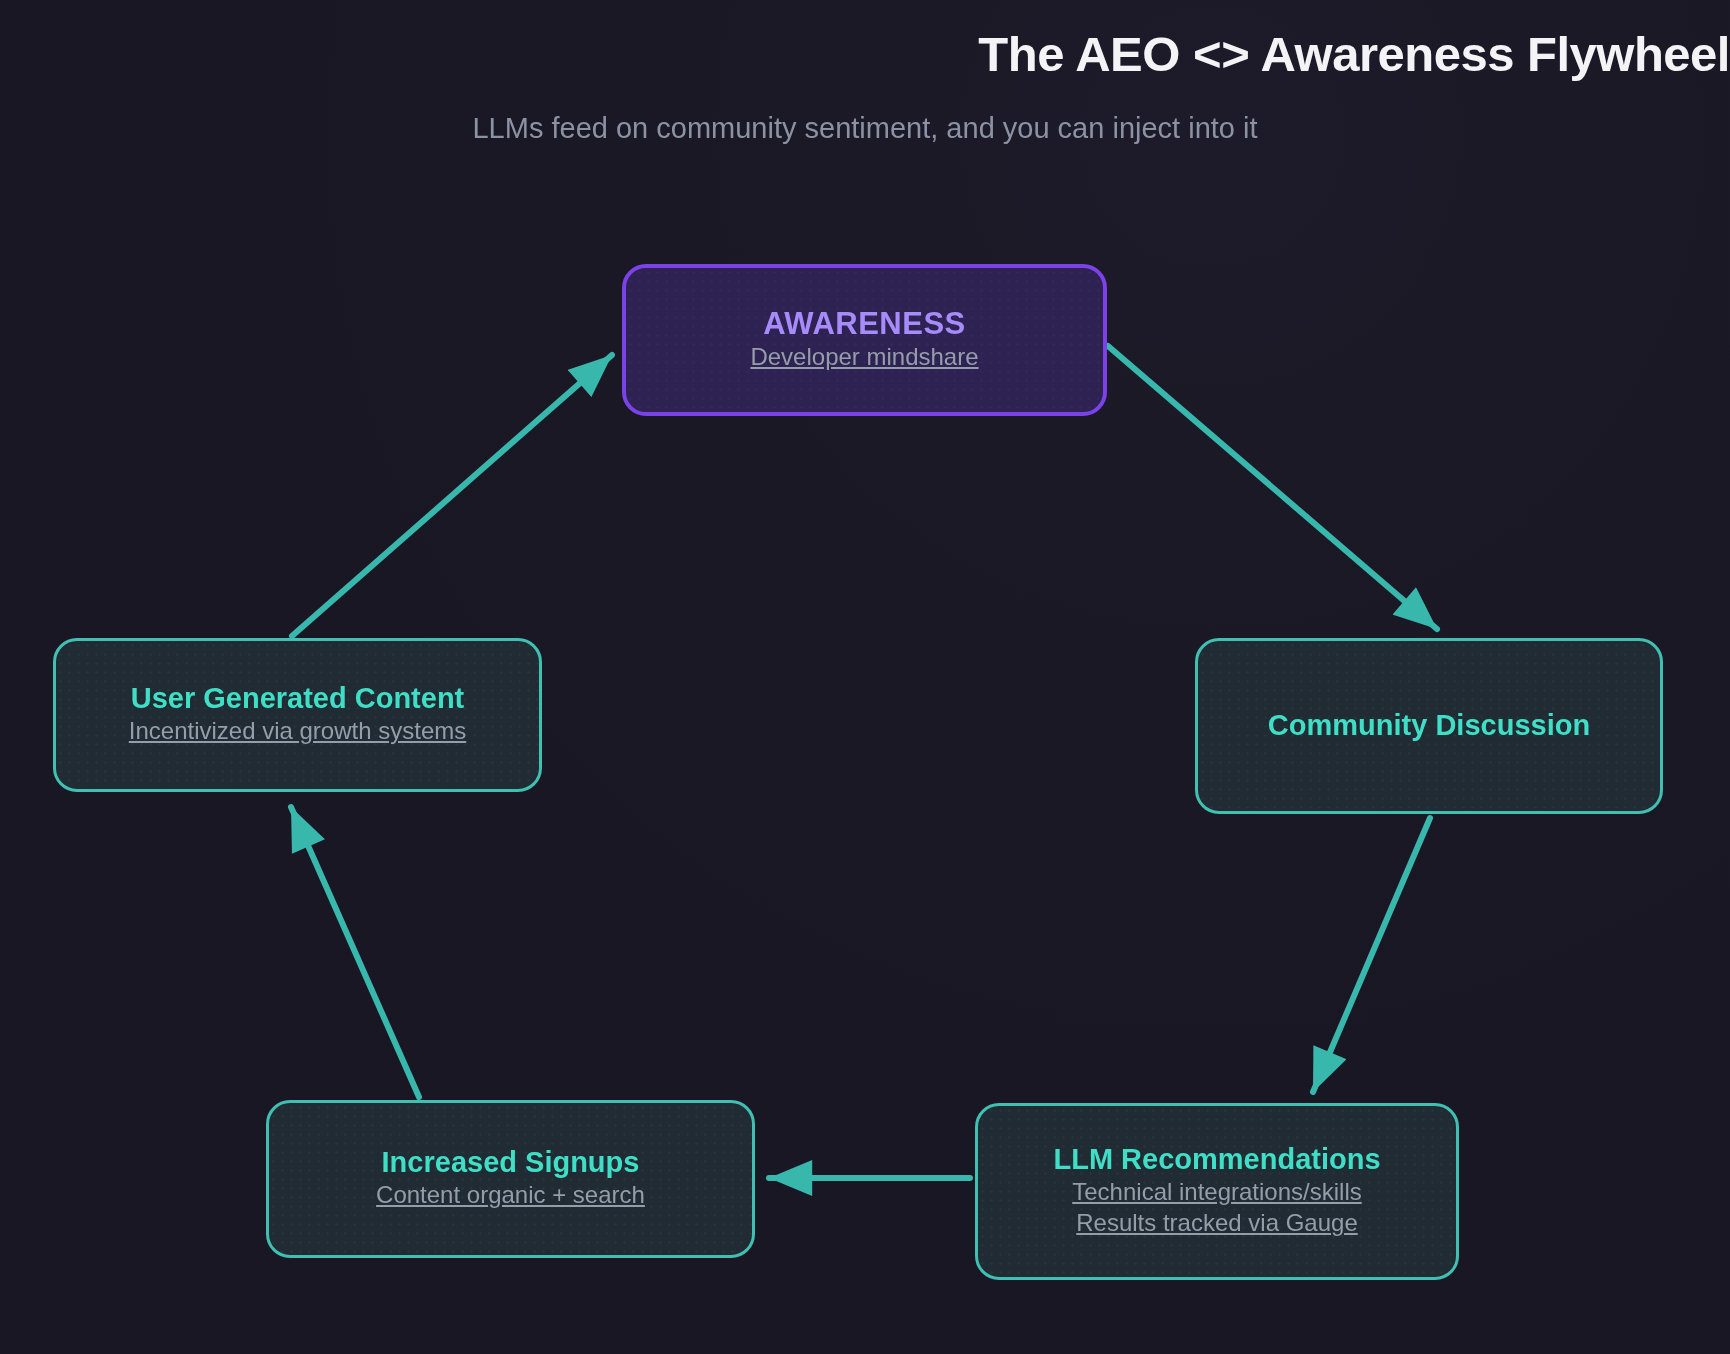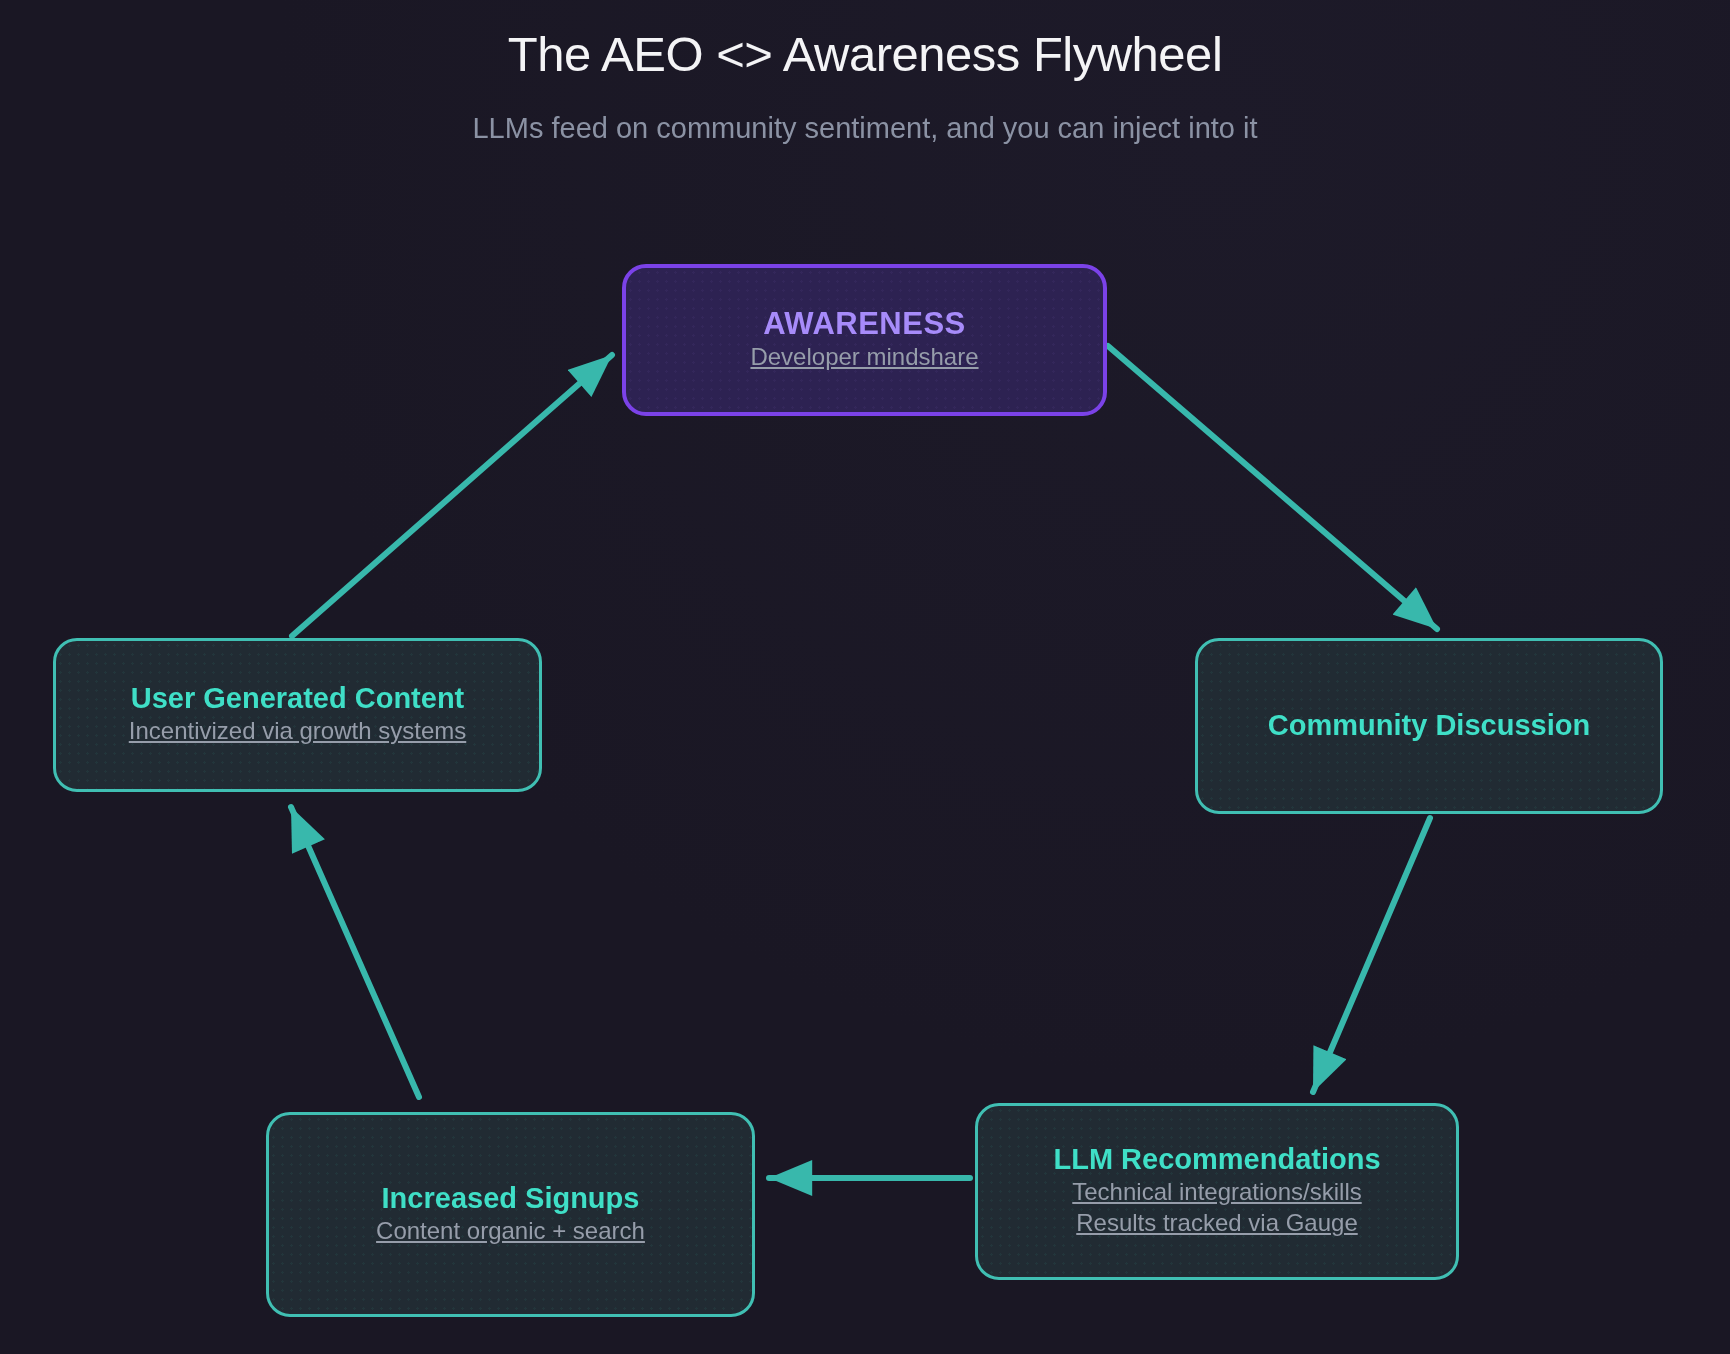--- a/index.html
+++ b/index.html
@@ -6,22 +6,22 @@
   .canvas{
     position:relative;
     width:1730px;height:1354px;
     background:#1a1724;
     background-image:radial-gradient(ellipse at 70% 10%, #1d1a29 0%, #1a1724 55%);
     overflow:hidden;
     font-family:"Liberation Sans", sans-serif;
   }
   .page-title{
     position:absolute;top:26px;left:0;width:100%;
-    text-align:center;
-    font-size:49px;font-weight:400;color:#f4f4f6;
+    text-align:right;
+    font-size:49px;font-weight:700;color:#f4f4f6;
     letter-spacing:-0.5px;margin:0;
   }
   .page-subtitle{
     position:absolute;top:112px;left:0;width:100%;
     text-align:center;
     font-size:29px;font-weight:400;color:#8b92a4;margin:0;
   }
   .node{
     position:absolute;
     border-radius:24px;
@@ -41,21 +41,21 @@
   .node.purple{
     background-color:#2d2252;
     background-image:radial-gradient(rgba(167,139,250,0.05) 1.4px, transparent 1.4px);
     background-size:9px 9px;
     border:4px solid #7b42e8;
   }
   .node.purple .heading{color:#a78bfa;font-size:31px;letter-spacing:0.5px;}
   #node-awareness{left:622px;top:264px;width:485px;height:152px;}
   #node-community-discussion{left:1195px;top:638px;width:468px;height:176px;}
   #node-llm-recommendations{left:975px;top:1103px;width:484px;height:177px;text-align:center;}
-  #node-increased-signups{left:266px;top:1100px;width:489px;height:205px;margin-top:12px;}
+  #node-increased-signups{left:266px;top:1100px;width:489px;height:158px;}
   #node-user-generated-content{left:53px;top:638px;width:489px;height:154px;}
   .arrow-layer{position:absolute;left:0;top:0;width:1730px;height:1354px;pointer-events:none;}
   .arrow-layer line{stroke:#38b8ac;stroke-width:6;stroke-linecap:round;}
 </style>
 </head>
 <body>
 
 <div class="canvas">
 
   <h1 class="page-title">The AEO &lt;&gt; Awareness Flywheel</h1>

